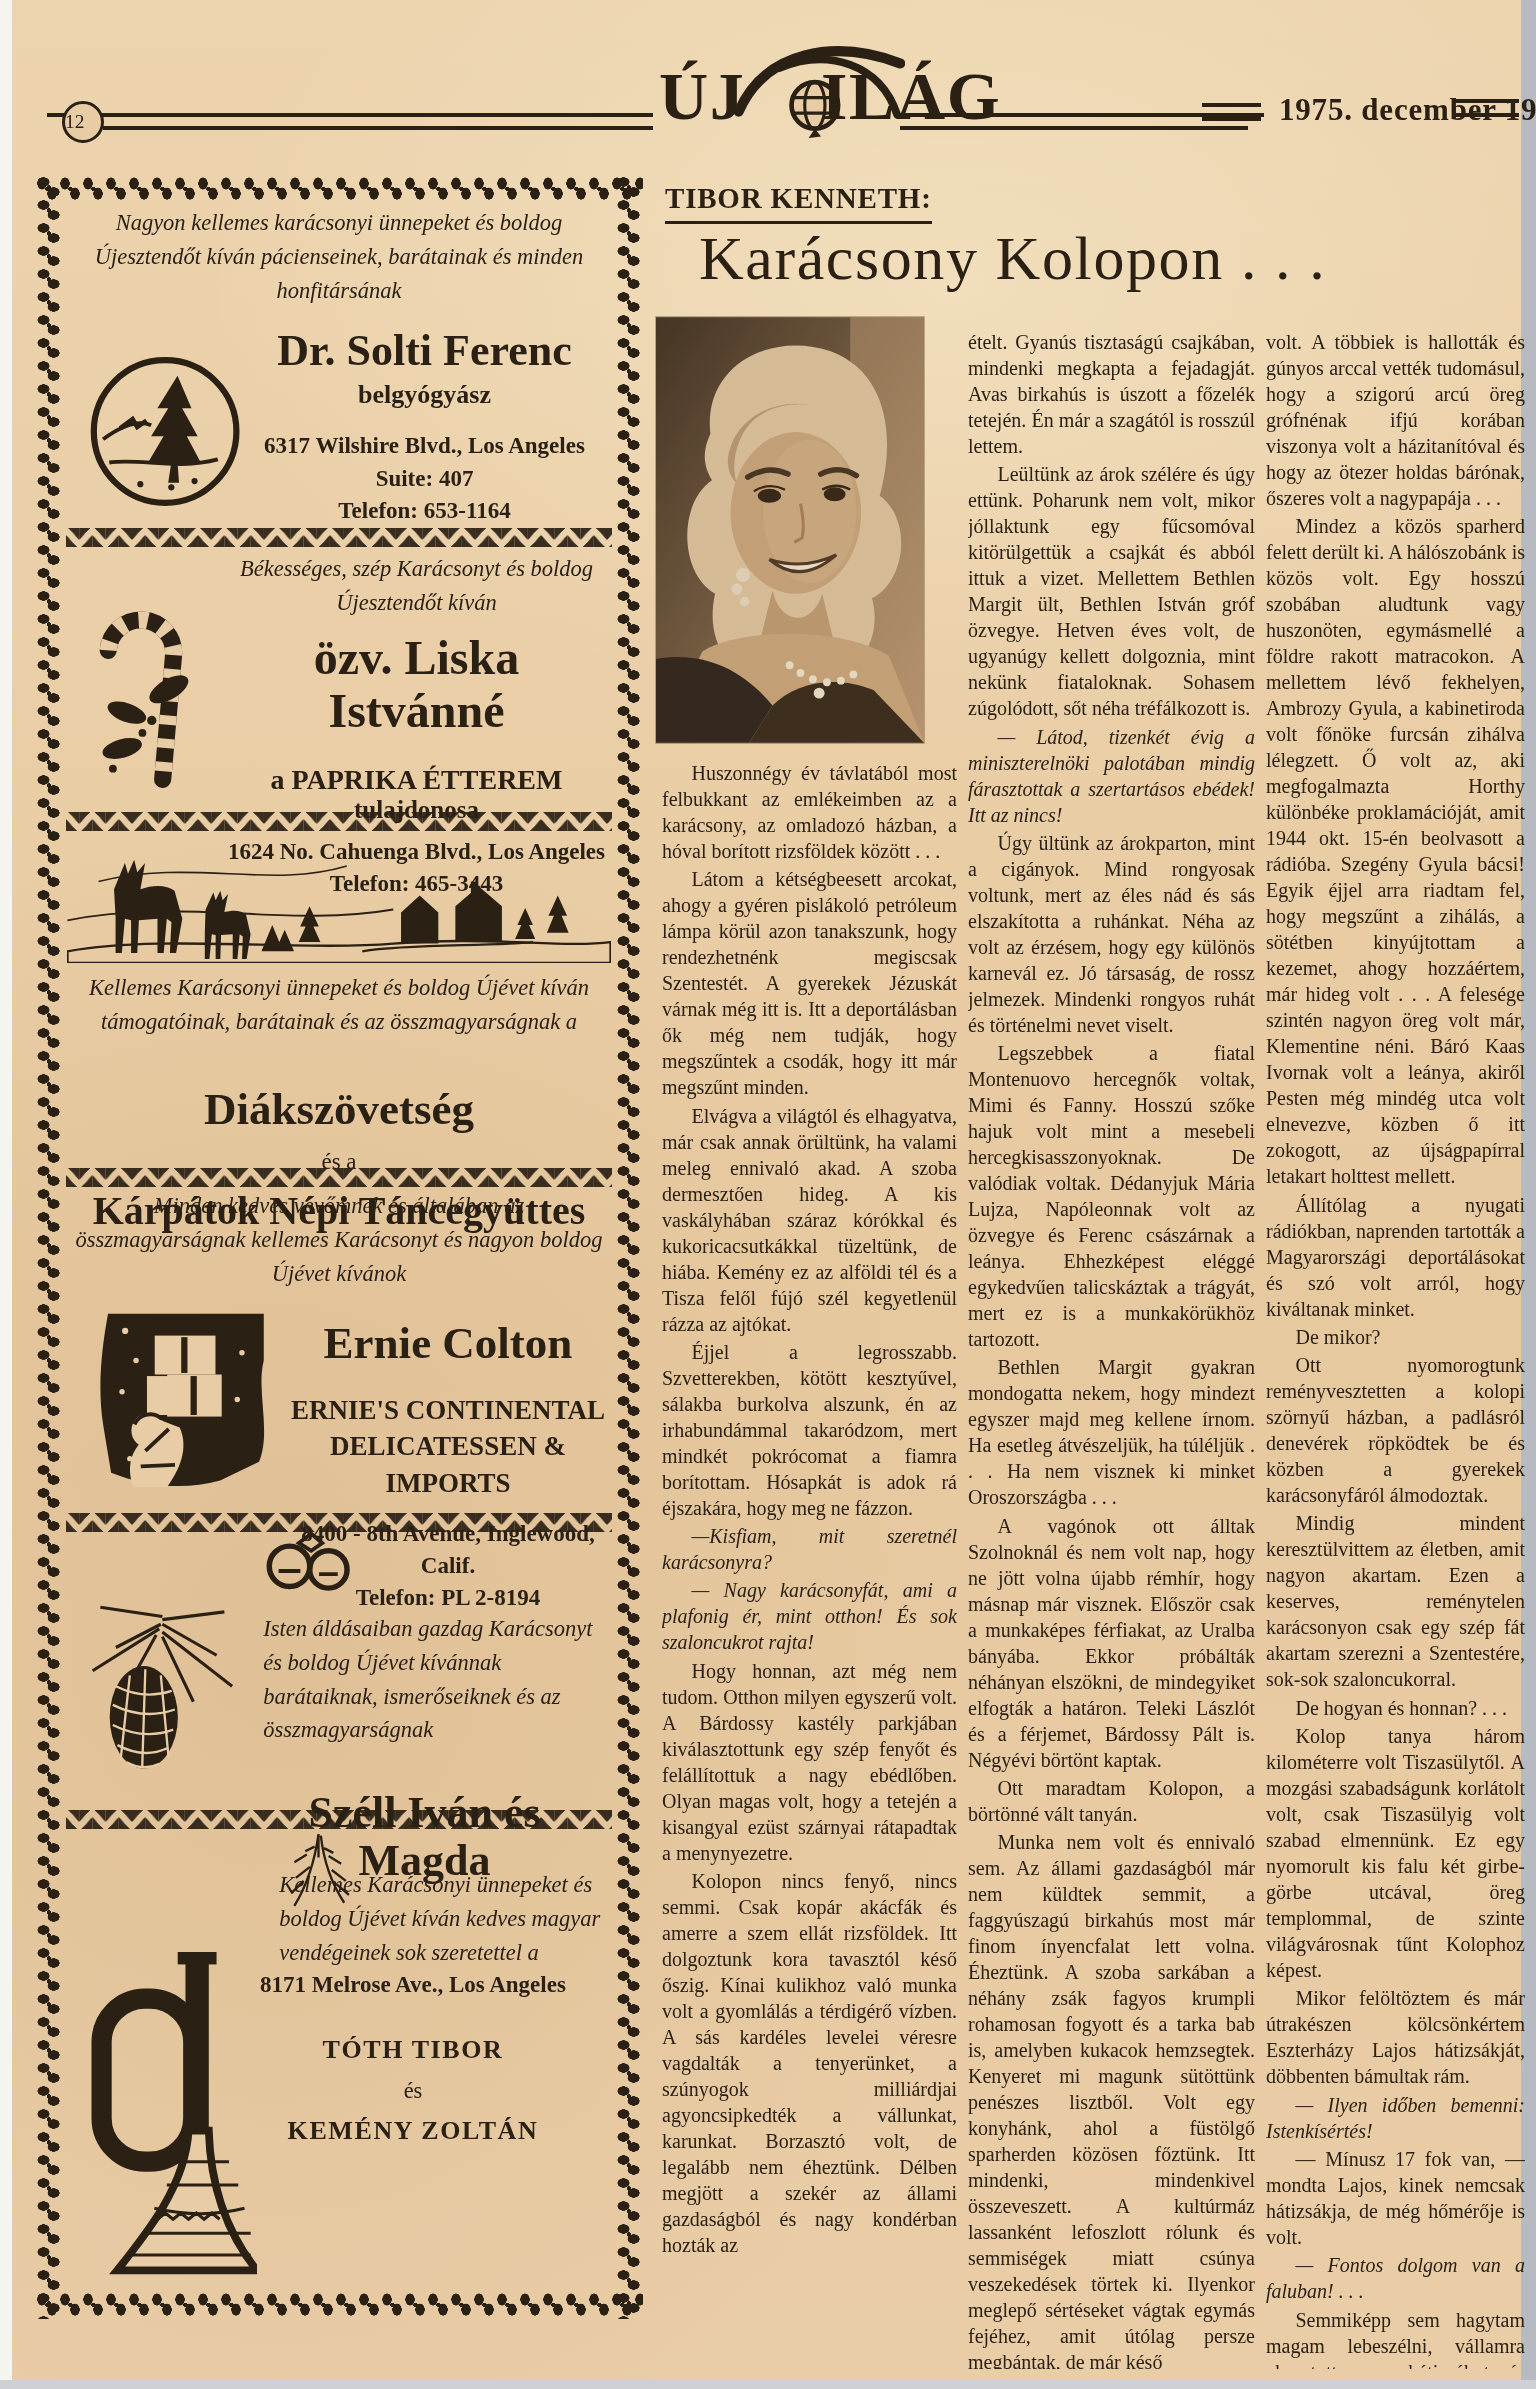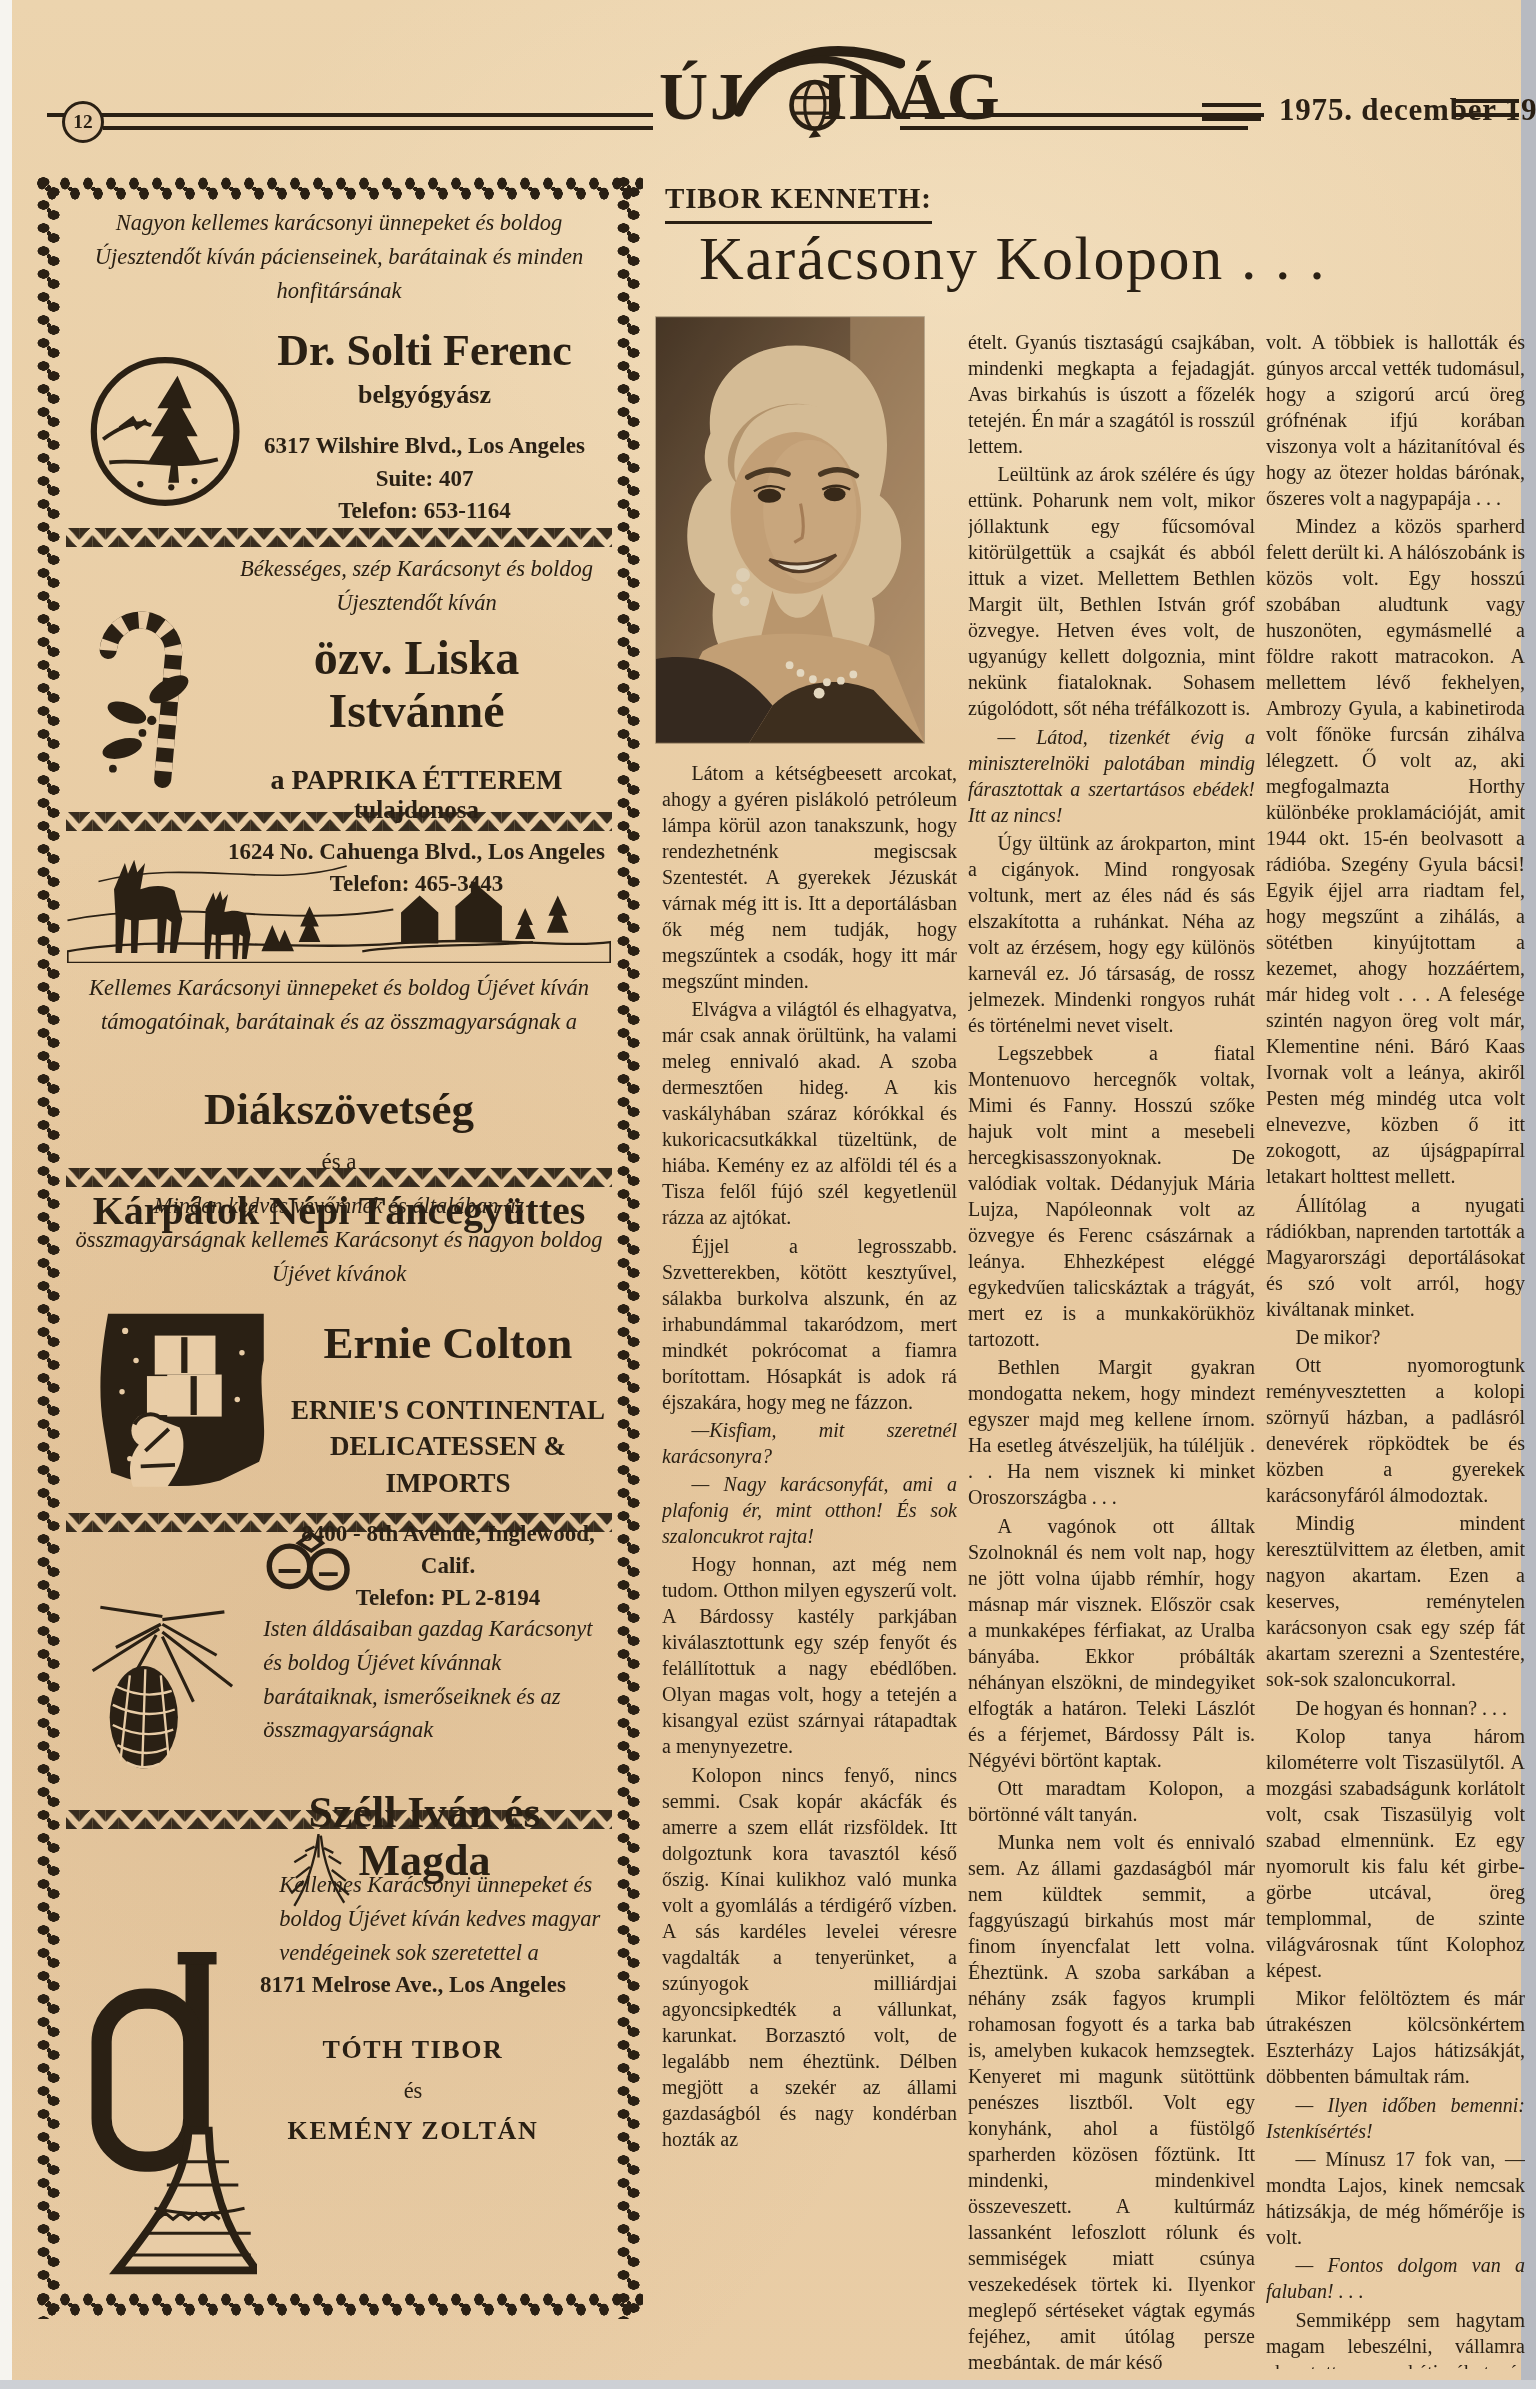--- a/index.html
+++ b/index.html
@@ -26,22 +26,22 @@
 
   
   .rule{position:absolute;background:var(--ink);height:3.9px;}
   .rule-l1{left:47px;top:113px;width:606px;}
   .rule-l2{left:103px;top:126px;width:550px;}
   .rule-r1{left:900px;top:113px;width:364px;}
   .rule-r2{left:900px;top:126px;width:348px;}
   .pagenum-circle{
     position:absolute;left:62px;top:101px;width:36px;height:36px;border:3.1px solid var(--ink);
     border-radius:50%;background:var(--paper);
-    display:flex;align-items:center;justify-content:center;
-    font-weight:700;font-size:19.4px;
+    display:flex;align-items:center;justify-content:flex-start;
+    font-weight:400;font-size:19.4px;
   }
   .masthead{position:absolute;left:659px;top:48px;width:326px;height:93px;}
   .masthead .mh-text{position:absolute;top:14px;font-weight:700;font-size:68px;line-height:1;letter-spacing:1.6px;}
   .mh-left{left:0;}
   .mh-right{left:162px;}
   .mh-globe{position:absolute;left:75px;top:-11px;}
   .issue-date{position:absolute;left:1279px;top:92px;font-weight:700;font-size:31px;letter-spacing:0.8px;white-space:nowrap;}
   .dashes{position:absolute;width:65px;height:20px;
     background:linear-gradient(var(--ink) 0 3.9px, transparent 3.9px 14px, var(--ink) 14px 18px, transparent 18px);}
   .dashes-a{left:1202px;top:103px;width:59px;}
@@ -378,20 +378,21 @@
             <circle cx="220" cy="470" r="5"></circle>
             <circle cx="238" cy="468" r="5"></circle>
             <circle cx="254" cy="460" r="5"></circle>
             <circle cx="210" cy="484" r="7"></circle>
         </g>
         <rect width="345" height="548" fill="#8a6a4a" opacity="0.12"></rect>
       </svg>
     </figure>
 
     <div class="col col1">
+        <p class="para">Huszonnégy év távlatából most felbukkant az emlékeimben az a karácsony, az omladozó házban, a hóval borított rizsföldek között . . .</p>
         <p class="para">Látom a kétségbeesett arcokat, ahogy a gyéren pislákoló petróleum lámpa körül azon tanakszunk, hogy rendezhetnénk megiscsak Szentestét. A gyerekek Jézuskát várnak még itt is. Itt a deportálásban ők még nem tudják, hogy megszűntek a csodák, hogy itt már megszűnt minden.</p>
         <p class="para">Elvágva a világtól és elhagyatva, már csak annak örültünk, ha valami meleg ennivaló akad. A szoba dermesztően hideg. A kis vaskályhában száraz kórókkal és kukoricacsutkákkal tüzeltünk, de hiába. Kemény ez az alföldi tél és a Tisza felől fújó szél kegyetlenül rázza az ajtókat.</p>
         <p class="para">Éjjel a legrosszabb. Szvetterekben, kötött kesztyűvel, sálakba burkolva alszunk, én az irhabundámmal takaródzom, mert mindkét pokrócomat a fiamra borítottam. Hósapkát is adok rá éjszakára, hogy meg ne fázzon.</p>
         <p class="para it">—Kisfiam, mit szeretnél karácsonyra?</p>
         <p class="para it">— Nagy karácsonyfát, ami a plafonig ér, mint otthon! És sok szaloncukrot rajta!</p>
         <p class="para">Hogy honnan, azt még nem tudom. Otthon milyen egyszerű volt. A Bárdossy kastély parkjában kiválasztottunk egy szép fenyőt és felállítottuk a nagy ebédlőben. Olyan magas volt, hogy a tetején a kisangyal ezüst szárnyai rátapadtak a menynyezetre.</p>
         <p class="para">Kolopon nincs fenyő, nincs semmi. Csak kopár akácfák és amerre a szem ellát rizsföldek. Itt dolgoztunk kora tavasztól késő őszig. Kínai kulikhoz való munka volt a gyomlálás a térdigérő vízben. A sás kardéles levelei véresre vagdalták a tenyerünket, a szúnyogok milliárdjai agyoncsipkedték a vállunkat, karunkat. Borzasztó volt, de legalább nem éheztünk. Délben megjött a szekér az állami gazdaságból és nagy kondérban hozták az</p>
       </div>
     <div class="col col2">
         <p class="para ni">ételt. Gyanús tisztaságú csajkában, mindenki megkapta a fejadagját. Avas birkahús is úszott a főzelék tetején. Én már a szagától is rosszúl lettem.</p>

